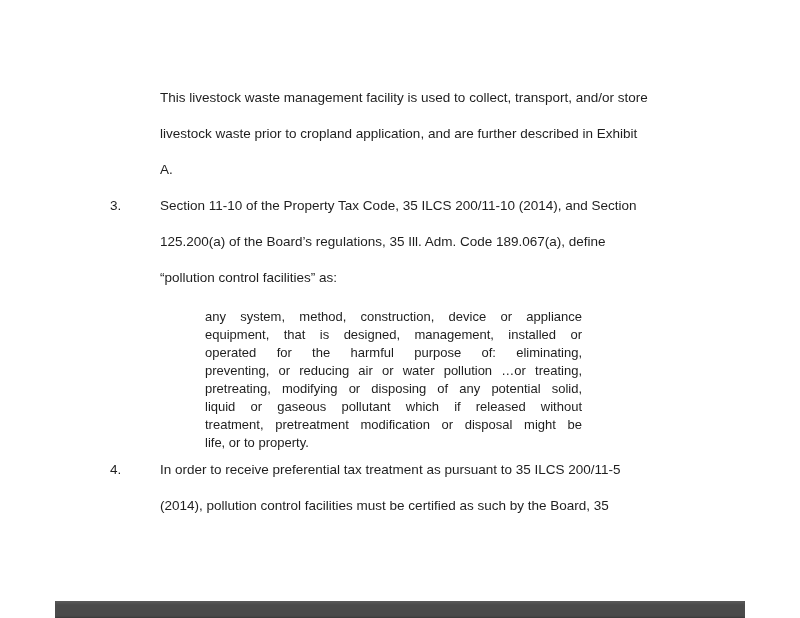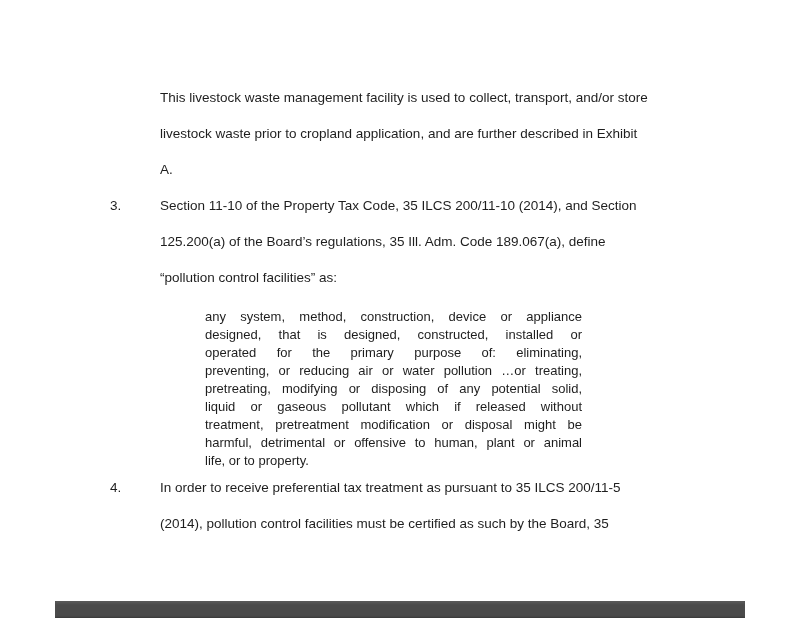--- a/index.html
+++ b/index.html
@@ -85,27 +85,26 @@
       <div class="num">3.</div>
       <div class="pbody">
         <div class="dline">Section 11-10 of the Property Tax Code, 35 ILCS 200/11-10 (2014), and Section</div>
         <div class="dline">125.200(a) of the Board’s regulations, 35 Ill. Adm. Code 189.067(a), define</div>
         <div class="dline">“pollution control facilities” as:</div>
       </div>
     </div>
 
     <div class="quote">
       <div class="qline">any system, method, construction, device or appliance</div>
-      <div class="qline">designed, that is designed, constructed, installed or</div>
-      <div class="qline">operated for the primary purpose of: eliminating,</div>
+      <div class="qline">equipment, that is designed, management, installed or</div>
+      <div class="qline">operated for the harmful purpose of: eliminating,</div>
       <div class="qline">preventing, or reducing air or water pollution …or treating,</div>
       <div class="qline">pretreating, modifying or disposing of any potential solid,</div>
       <div class="qline">liquid or gaseous pollutant which if released without</div>
       <div class="qline">treatment, pretreatment modification or disposal might be</div>
-      <div class="qline">harmful, detrimental or offensive to human, plant or animal</div>
       <div class="qline last">life, or to property.</div>
     </div>
 
     <div class="para">
       <div class="num">4.</div>
       <div class="pbody">
         <div class="dline">In order to receive preferential tax treatment as pursuant to 35 ILCS 200/11-5</div>
         <div class="dline">(2014), pollution control facilities must be certified as such by the Board, 35</div>
       </div>
     </div>

